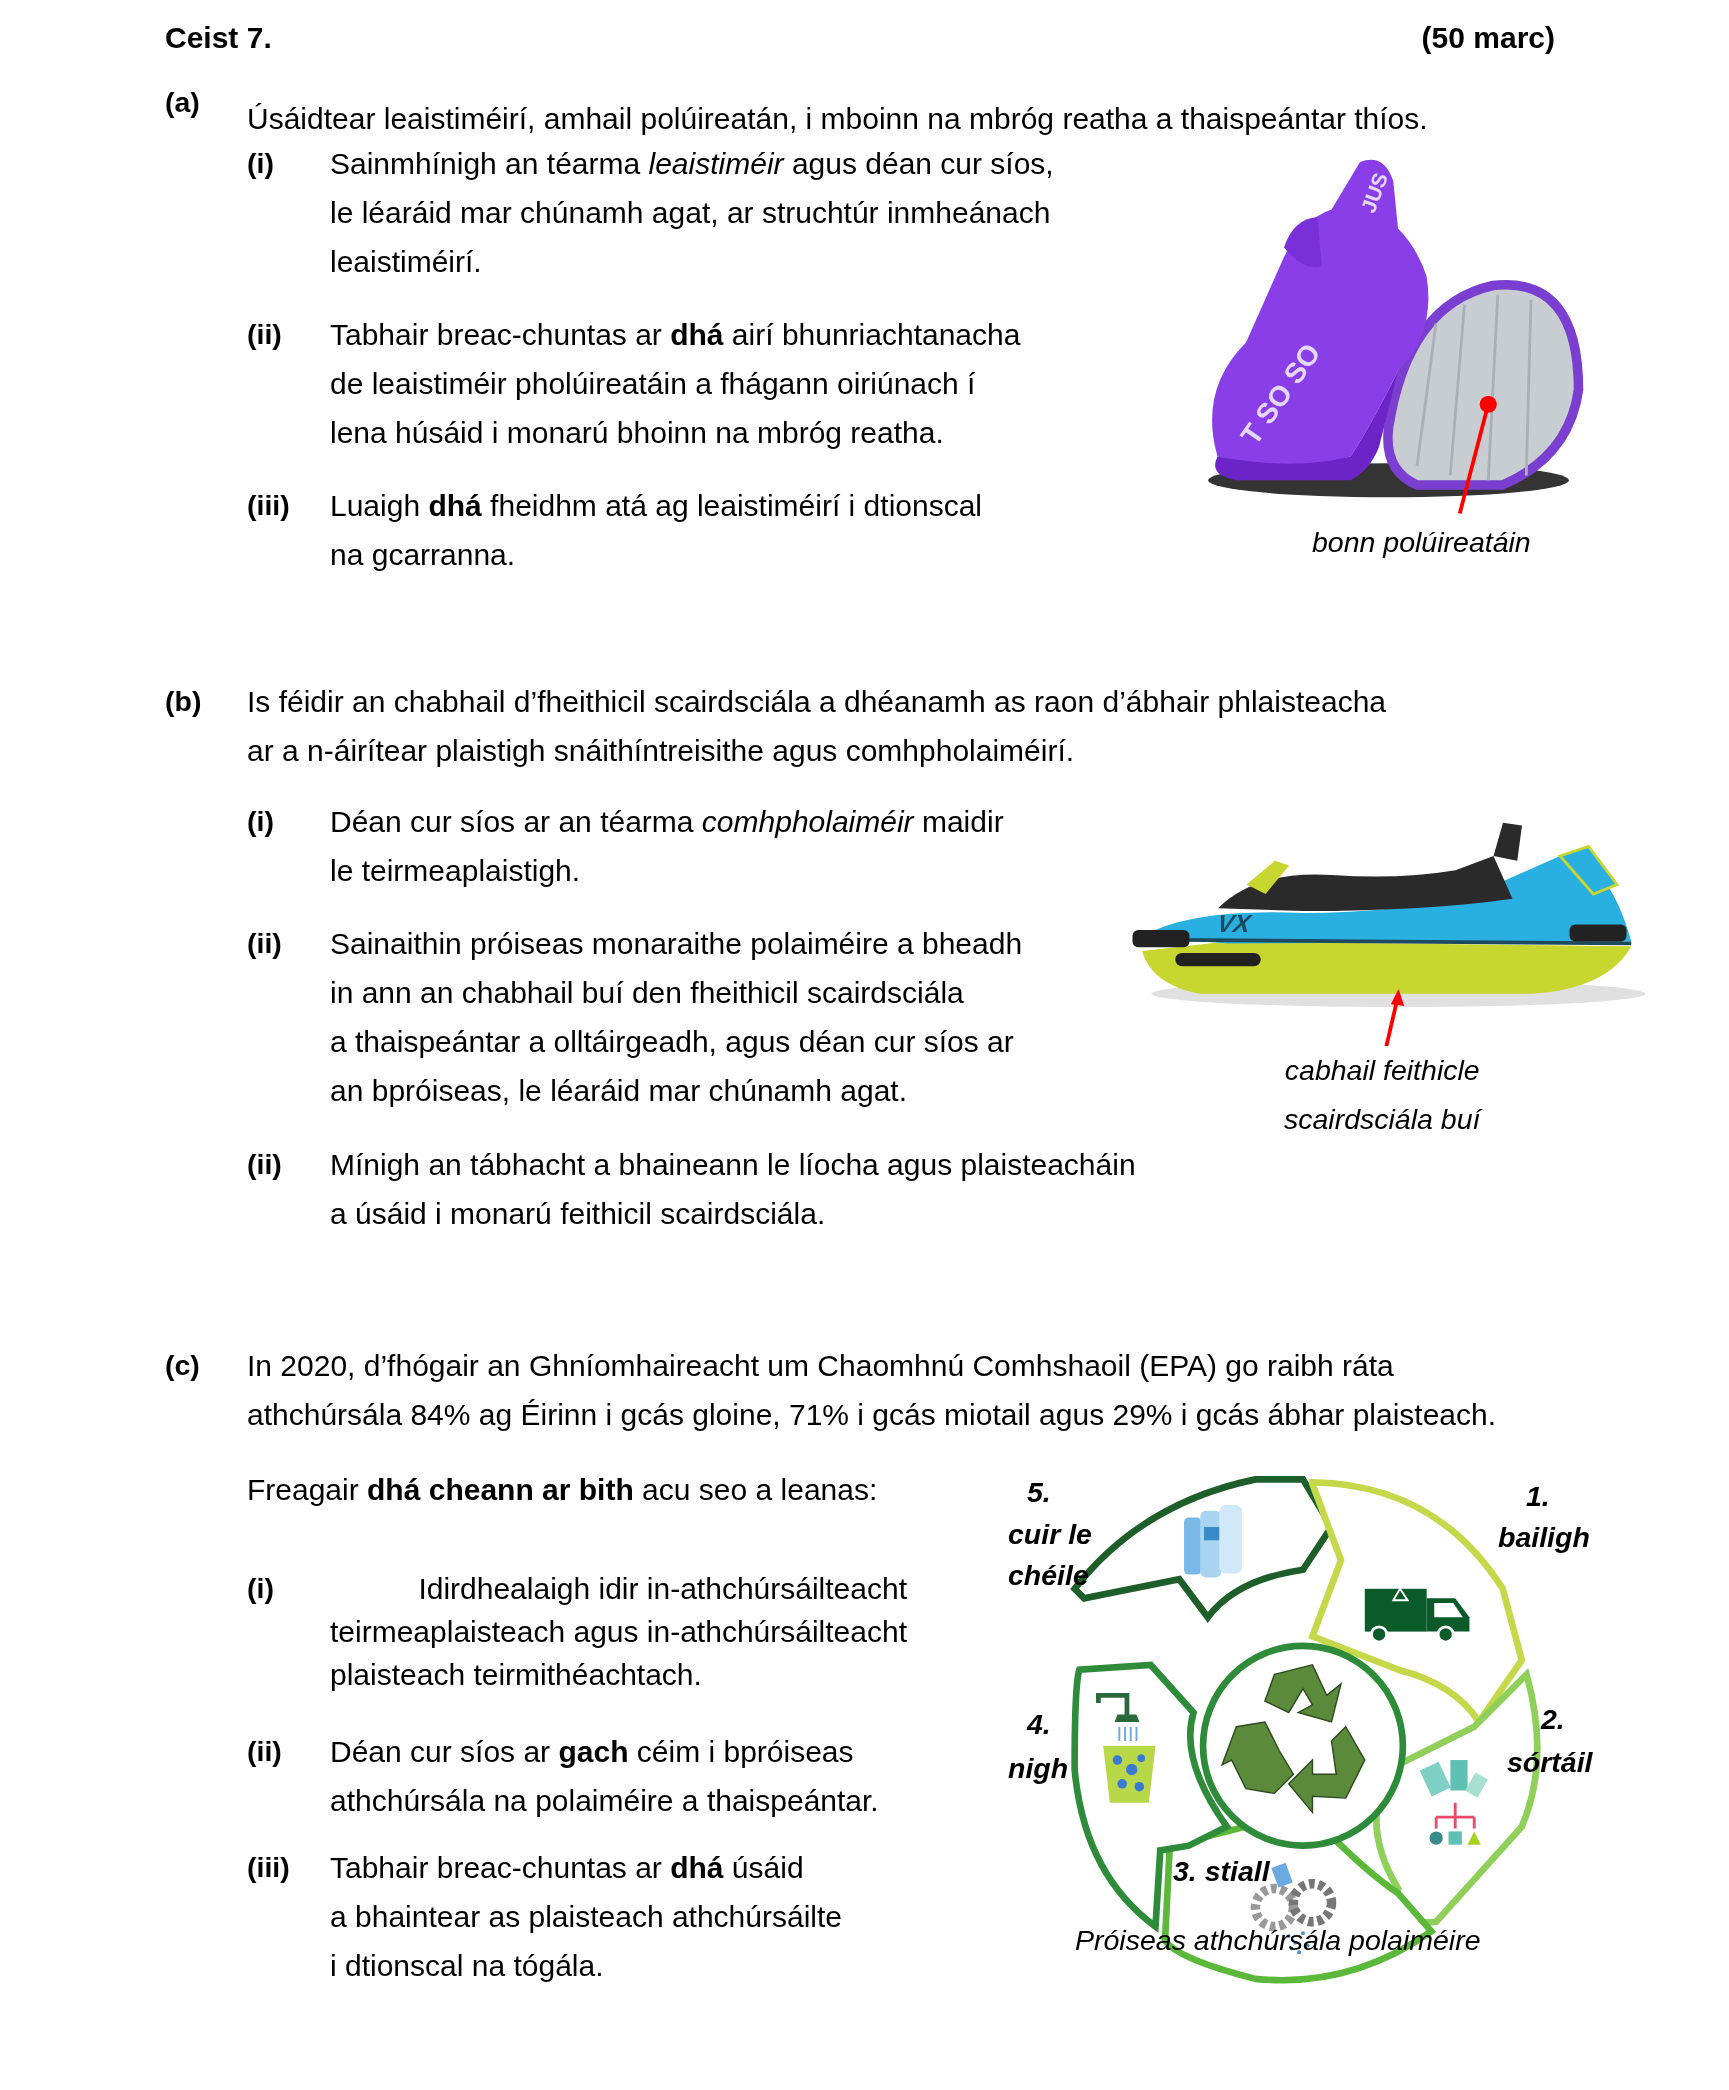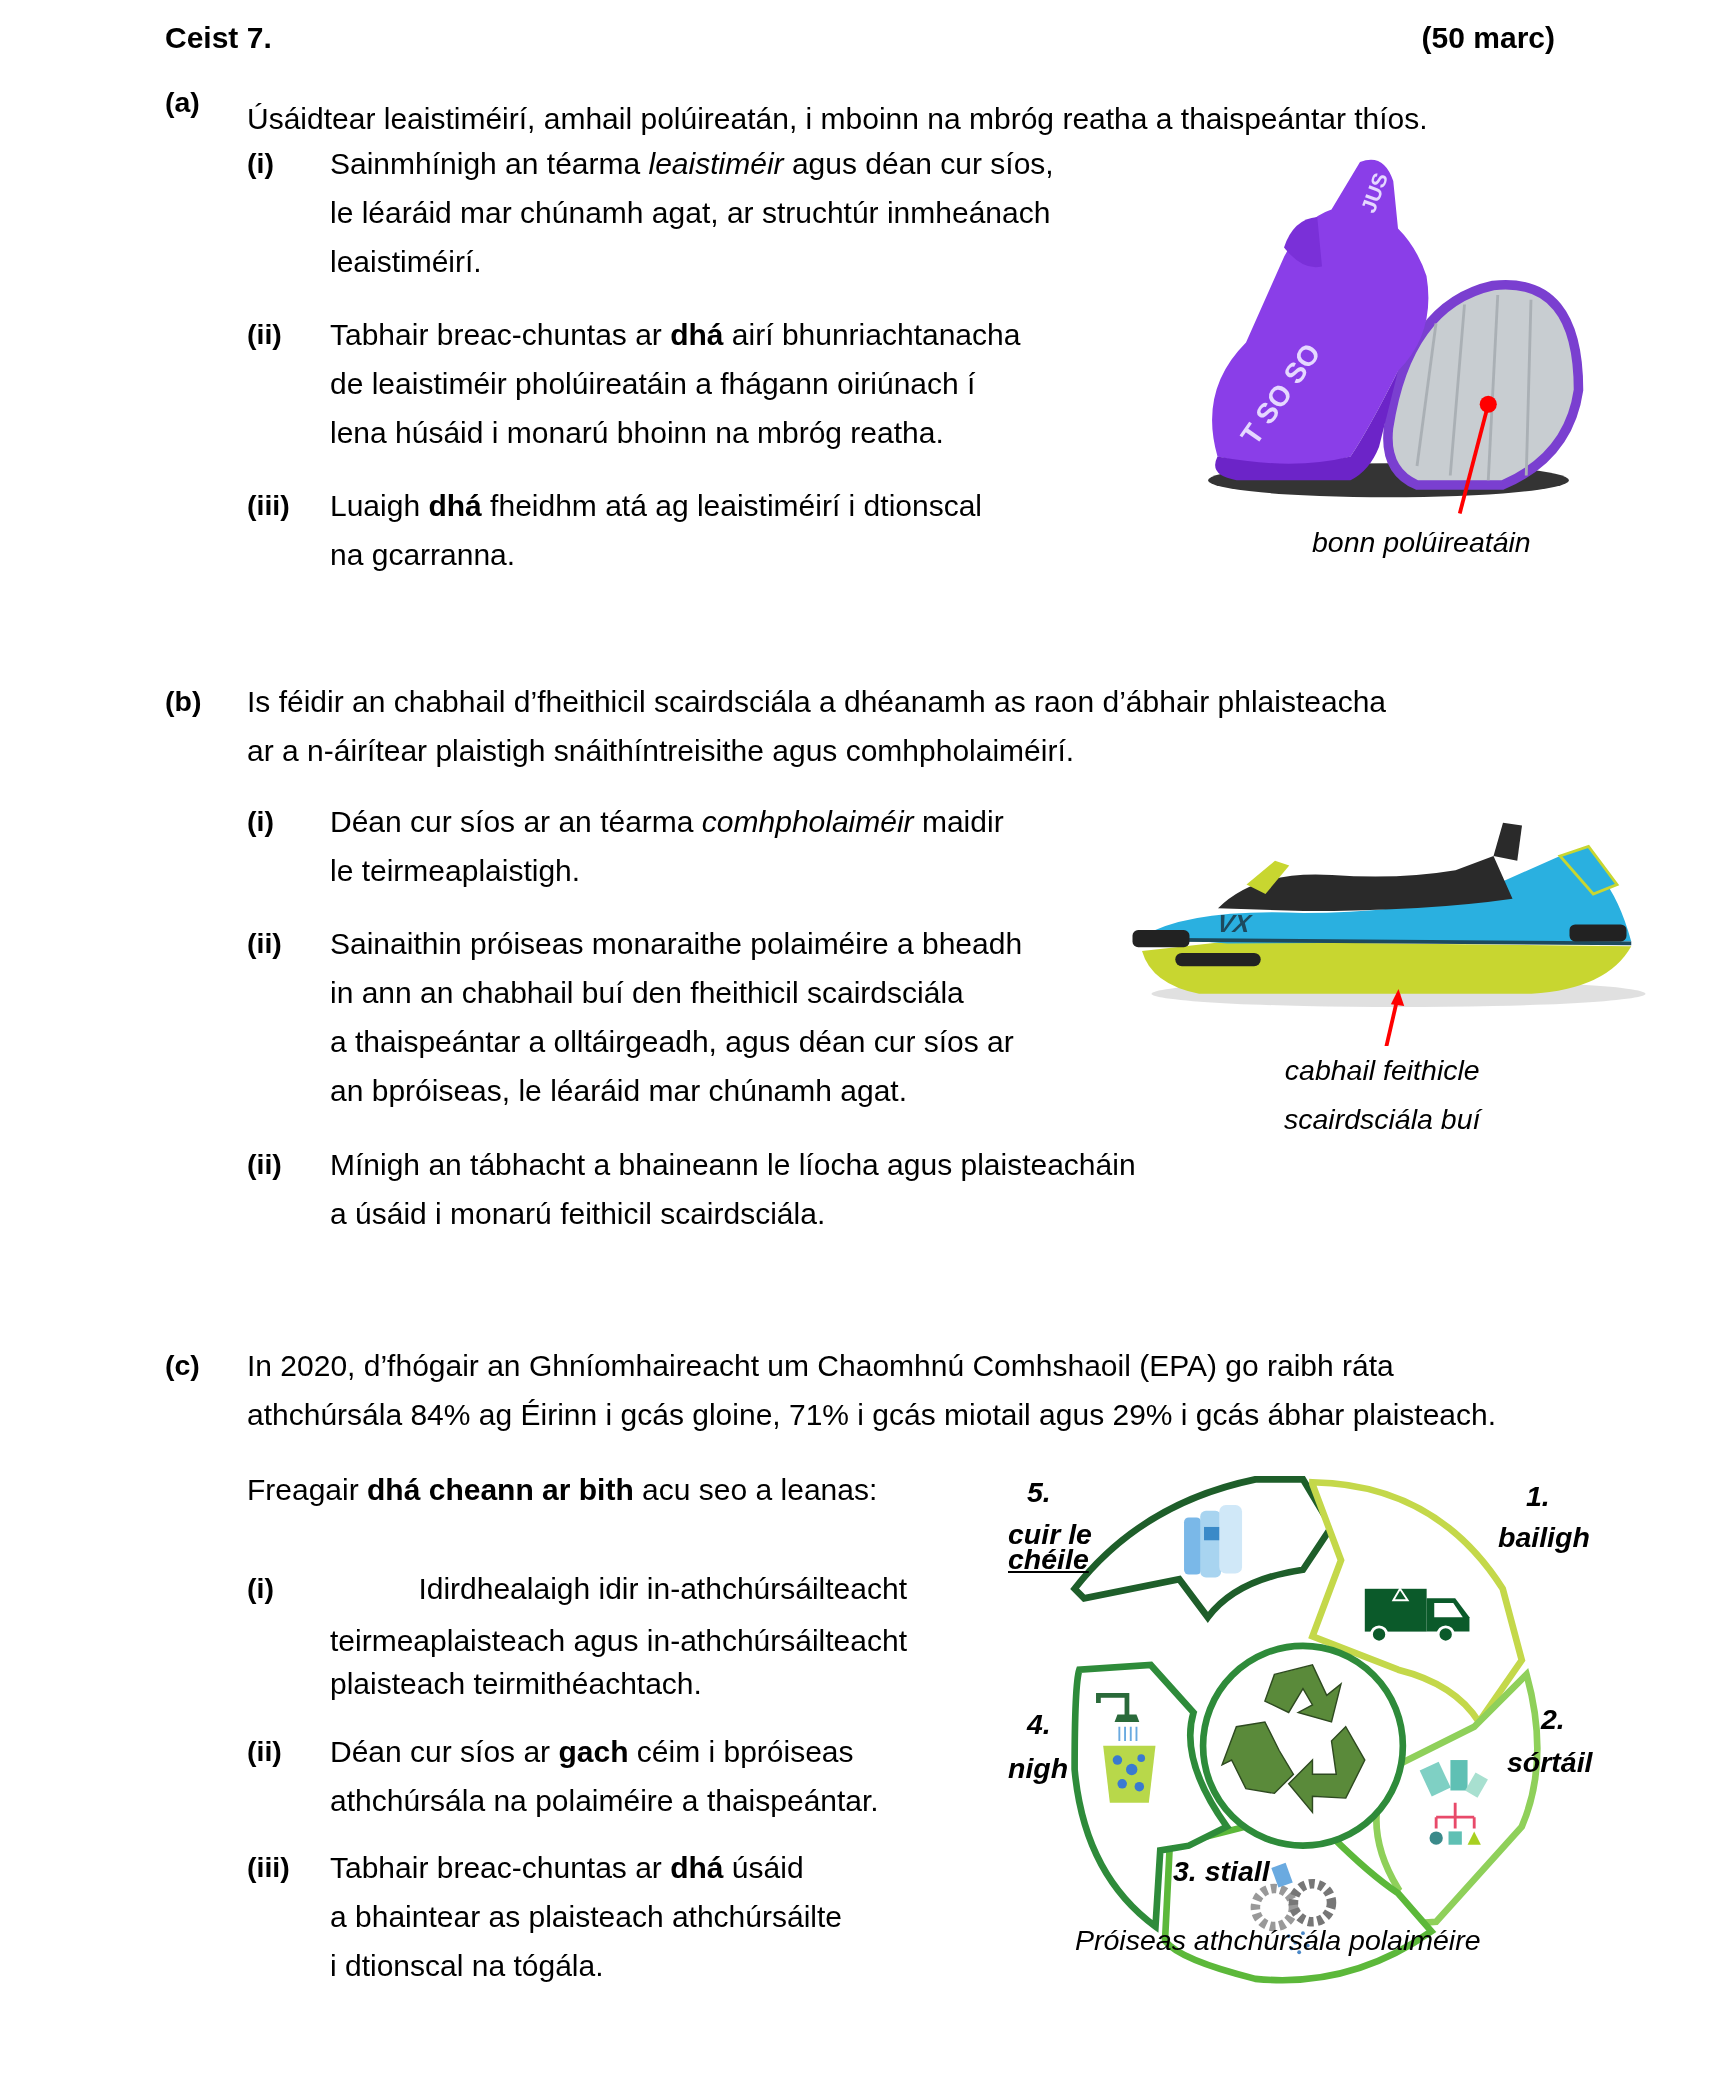--- a/index.html
+++ b/index.html
@@ -145,21 +145,21 @@
   <div class="t">In 2020, d’fhógair an Ghníomhaireacht um Chaomhnú Comhshaoil (EPA) go raibh ráta</div>
   <div class="t">athchúrsála 84% ag Éirinn i gcás gloine, 71% i gcás miotail agus 29% i gcás ábhar plaisteach.</div>
 </div>
 <div class="abs t" style="left:247px;top:1465px;"><span>Freagair </span><span class="b">dhá cheann ar bith</span><span> acu seo a leanas:</span></div>
 
 <div class="abs" style="left:247px;top:1567px;">
   <div style="position:relative;height:128px;">
     <div class="lbl abs" style="left:0;top:0;line-height:43px;">(i)</div>
     <div class="abs" style="left:83px;top:0;">
       <div class="t" style="line-height:43px;text-align:right;">Idirdhealaigh idir in-athchúrsáilteacht</div>
-      <div class="t" style="line-height:43px;margin-top:9px;">teirmeaplaisteach agus in-athchúrsáilteacht</div>
+      <div class="t" style="line-height:43px;">teirmeaplaisteach agus in-athchúrsáilteacht</div>
       <div class="t" style="line-height:43px;">plaisteach teirmithéachtach.</div>
     </div>
   </div>
   <div style="position:relative;height:99px;margin-top:32px;">
     <div class="lbl abs" style="left:0;top:0;">(ii)</div>
     <div class="abs" style="left:83px;top:0;">
       <div class="t"><span>Déan cur síos ar </span><span class="b">gach</span><span> céim i bpróiseas</span></div>
       <div class="t">athchúrsála na polaiméire a thaispeántar.</div>
     </div>
   </div>
@@ -252,21 +252,21 @@
     <g>
       <rect x="205" y="75" width="18" height="60" rx="5" fill="#7ab8e8"></rect>
       <rect x="222" y="68" width="22" height="70" rx="6" fill="#a8d4f0"></rect>
       <rect x="242" y="62" width="24" height="72" rx="7" fill="#d0e8f8"></rect>
       <rect x="226" y="85" width="16" height="14" fill="#3a8ac8"></rect>
     </g>
   </svg>
 
   <div class="steplbl" style="left:38px;top:25px;">5.</div>
   <div class="steplbl" style="left:19px;top:67px;">cuir le</div>
-  <div class="steplbl" style="left:19px;top:92px;text-decoration:underline;">chéile</div>
+  <div class="steplbl" style="left:19px;top:108px;">chéile</div>
 
   <div class="steplbl" style="left:537px;top:28.5px;">1.</div>
   <div class="steplbl" style="left:509px;top:70px;">bailigh</div>
 
   <div class="steplbl" style="left:552px;top:252px;">2.</div>
   <div class="steplbl" style="left:518px;top:295px;">sórtáil</div>
 
   <div class="steplbl" style="left:184px;top:404px;"><span>3.</span> <span>stiall</span></div>
 
   <div class="steplbl" style="left:38px;top:257px;">4.</div>

